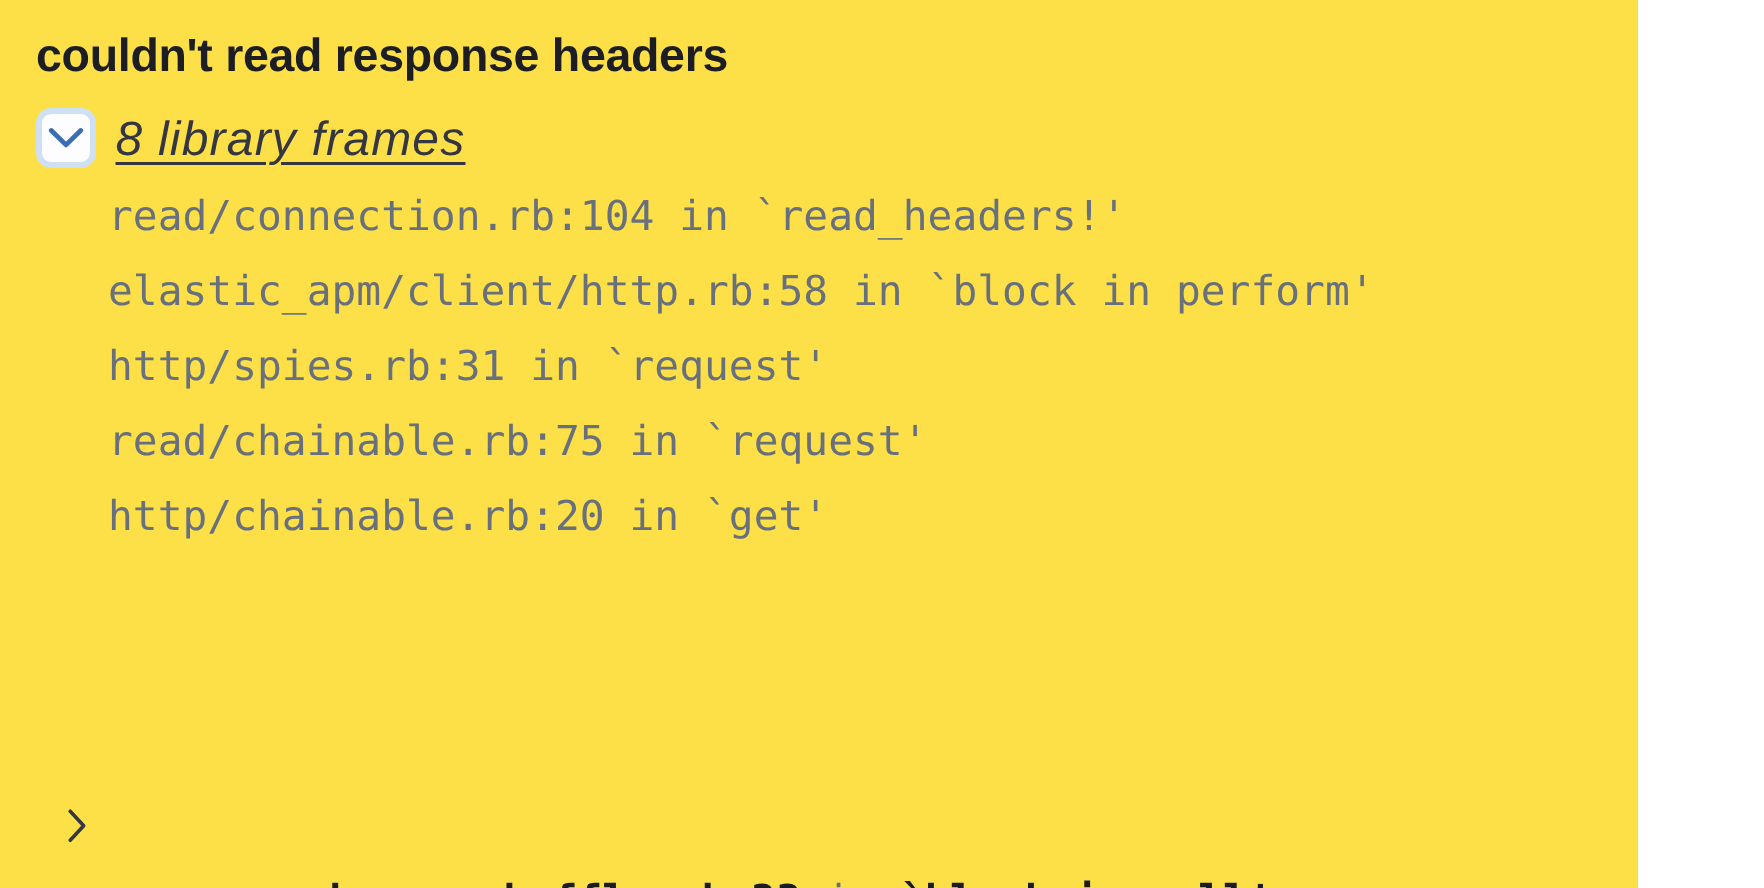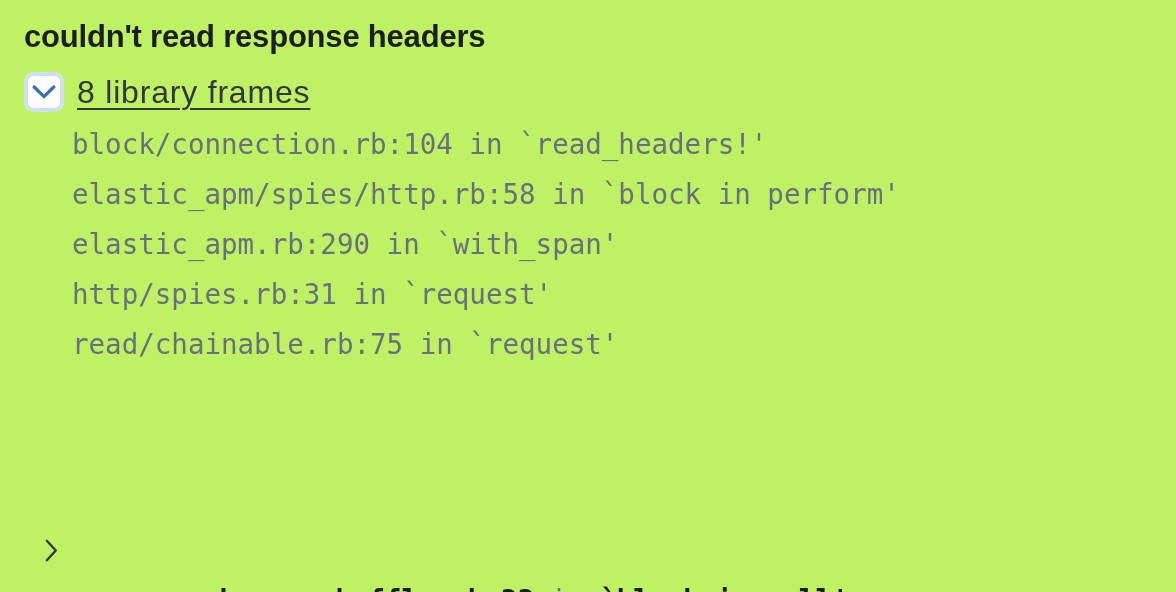--- a/index.html
+++ b/index.html
@@ -1,21 +1,21 @@
 <!DOCTYPE html>
 <html><head>
 <meta charset="utf-8">
 <style>
   * { margin: 0; padding: 0; box-sizing: border-box; }
   html, body { background: #ffffff; }
   .canvas {
     position: relative;
-    width: 1176px;
+    width: 1092px;
     height: 592px;
-    background: #bef264;
+    background: #fde047;
     overflow: hidden;
     font-family: "Liberation Sans", sans-serif;
   }
   .exc-title {
     position: absolute;
     left: 24px;
     top: 20px;
     font-size: 31px;
     line-height: 34px;
     font-weight: 700;
@@ -23,20 +23,21 @@
     letter-spacing: -0.2px;
     white-space: nowrap;
   }
   .toggle-row {
     position: absolute;
     left: 24px;
     top: 72px;
     height: 40px;
     display: flex;
     align-items: center;
+    font-style: italic;
   }
   .toggle-btn {
     width: 40px;
     height: 40px;
     border-radius: 10px;
     border: 4px solid #cfe0f4;
     background: #fdfdff;
     display: flex;
     align-items: center;
     justify-content: center;
@@ -115,25 +116,25 @@
       <span>
         <svg width="24" height="14" viewBox="0 0 24 14" fill="none">
           <path d="M2.2 2 L12 11.6 L21.8 2" stroke="#3a6db4" stroke-width="3.2" stroke-linecap="round" stroke-linejoin="round"></path>
         </svg>
       </span>
     </button>
     <span class="toggle-label">8 library frames</span>
   </div>
 
   <div class="frames">
-    <div class="frame-line">block/connection.rb:104 in `read_headers!'</div>
-    <div class="frame-line">elastic_apm/spies/http.rb:58 in `block in perform'</div>
-    <div class="frame-line">elastic_apm.rb:290 in `with_span'</div>
+    <div class="frame-line">read/connection.rb:104 in `read_headers!'</div>
+    <div class="frame-line">elastic_apm/client/http.rb:58 in `block in perform'</div>
     <div class="frame-line">http/spies.rb:31 in `request'</div>
     <div class="frame-line">read/chainable.rb:75 in `request'</div>
+    <div class="frame-line">http/chainable.rb:20 in `get'</div>
   </div>
 
   <div class="app-frame-row">
     <span class="app-chevron">
       <svg width="13" height="23" viewBox="0 0 13 23" fill="none">
         <path d="M1.8 1.8 L10.8 11.5 L1.8 21.2" stroke="#343741" stroke-width="2.4" stroke-linecap="round" stroke-linejoin="round"></path>
       </svg>
     </span>
     <span class="app-frame-text">
       <span class="file">opbeans_shuffle.rb:23</span><span class="sep">in</span><span class="func">`block in call'</span>

